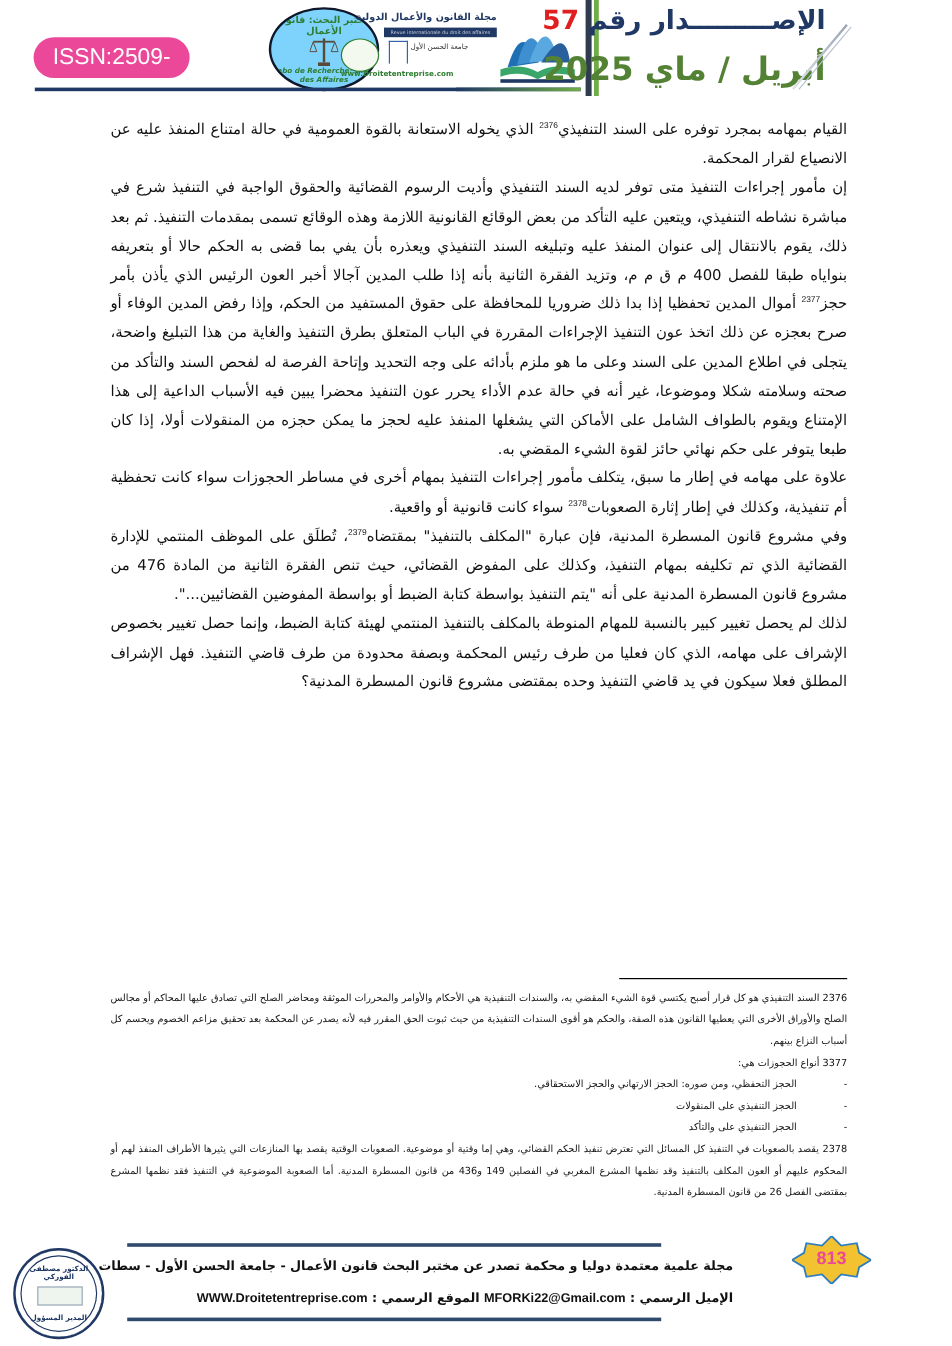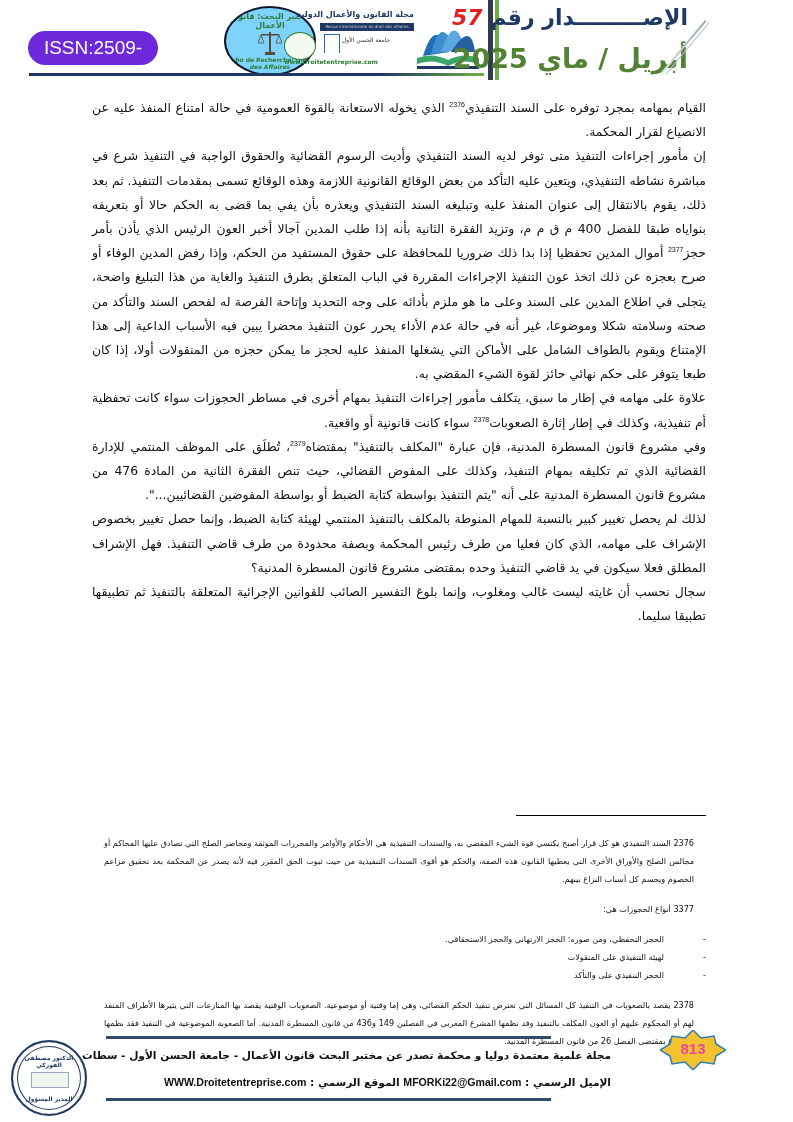--- a/index.html
+++ b/index.html
@@ -1,51 +1,51 @@
 <!DOCTYPE html>
 <html><head>
 <meta charset="utf-8">
 <style>
   html, body { margin:0; padding:0; background:#ffffff; }
   body { width:793px; height:1122px; position:relative; overflow:hidden; font-family:"DejaVu Sans", sans-serif; color:#111; }
 
   
-  .issn { position:absolute; left:28px; top:31px; width:130px; height:34px; background:#6d28d9; border-radius:17px; color:#fff; font-family:"Liberation Sans", sans-serif; font-size:19px; line-height:34px; text-align:center; }
+  .issn { position:absolute; left:28px; top:31px; width:130px; height:34px; background:#ec4899; border-radius:17px; color:#fff; font-family:"Liberation Sans", sans-serif; font-size:19px; line-height:34px; text-align:center; }
   .lab-logo { position:absolute; left:176px; top:6px; width:88px; height:66px; border-radius:50%; border:2px solid #0f172a; background:#7dd3fc; overflow:hidden;margin-left:48px; }
   .lab-logo .ring-text { position:absolute; left:0; right:0; top:4px; text-align:center; color:#2e7d32; font-size:8px; font-weight:bold; }
   .lab-logo .ring-text2 { position:absolute; left:0; right:0; bottom:4px; text-align:center; color:#2e7d32; font-size:6px; font-weight:bold; font-style:italic; }
   .lab-logo .scale { position:absolute; left:32px; top:20px; width:24px; height:30px; }
   .journal-banner { position:absolute; left:282px; top:10px; width:132px; height:58px; }
   .jb-title { position:absolute; right:0; top:0; font-size:8px; color:#1f3864; font-weight:bold; white-space:nowrap; }
   .jb-sub { position:absolute; right:0; top:13px; width:94px; height:8px; background:#1f3864; color:#ccd; font-size:4px; line-height:8px; text-align:center; overflow:hidden; white-space:nowrap; }
   .jb-seal { position:absolute; left:2px; top:22px; width:30px; height:26px; border-radius:50%; border:1px solid #2e7d32; background:#f3f9ee; }
   .jb-uni { position:absolute; left:60px; top:26px; font-size:6px; color:#333; white-space:nowrap; }
   .jb-tower { position:absolute; left:42px; top:24px; width:14px; height:18px; border:1px solid #3366aa; border-bottom:none; }
   .jb-url { position:absolute; left:2px; top:48px; font-size:6px; color:#2e7d32; font-weight:bold; white-space:nowrap; }
   .book-logo { position:absolute; left:415px; top:6px; width:66px; height:66px; }
   .vbar1 { position:absolute; left:488px; top:0; width:5px; height:80px; background:#2f3c4f; }
   .vbar2 { position:absolute; left:495px; top:0; width:4px; height:80px; background:#70ad47; }
   .hdr-rule { position:absolute; left:29px; top:73px; width:455px; height:3px; background:#1f3864; }
   .hdr-rule-green { position:absolute; left:380px; top:73px; width:104px; height:3px; background:linear-gradient(90deg,#1f3864,#70ad47); }
   .issue-line { position:absolute; right:105px; top:5px; direction:rtl; font-family:"DejaVu Sans", sans-serif; font-weight:bold; font-size:22px; color:#1f3864; white-space:nowrap; }
-  .issue-line .num { color:#e02020;font-style:italic; }
+  .issue-line .num { color:#e02020; }
   .date-line { position:absolute; right:105px; top:43px; direction:rtl; font-family:"DejaVu Sans", sans-serif; font-weight:bold; font-size:27px; color:#548235; white-space:nowrap; }
   .diag { position:absolute; left:705px; top:20px; width:2px; height:70px; background:linear-gradient(180deg,#9aa5b5,#dfe4ea); transform:rotate(40deg); transform-origin:top left; }
   .diag2 { position:absolute; left:709px; top:22px; width:1px; height:68px; background:#b8c2cf; transform:rotate(40deg); transform-origin:top left; }
 
   
   .body { position:absolute; left:92px; top:96px; width:614px; direction:rtl; text-align:justify; font-family:"DejaVu Sans", sans-serif; font-size:12.4px; line-height:24.2px; color:#111; }
   .body p { margin:0; }
   .body p.last { text-align-last:right; }
   sup { font-size:7px; line-height:0; vertical-align:super; font-family:"Liberation Sans", sans-serif; }
 
   
   .fn-rule { position:absolute; left:516px; top:815px; width:190px; height:1px; background:#000; }
   .footnotes { position:absolute; left:92px; top:822px; width:614px; direction:rtl; text-align:justify; font-family:"DejaVu Sans", sans-serif; font-size:8.1px; line-height:18px; color:#111; }
-  .footnotes p { margin:12px; }
+  .footnotes p { margin:0; }
   .fn-list { list-style:none; margin:0; padding:0; }
   .fn-list li { position:relative; padding-right:42px; }
   .fn-list li .dash { position:absolute; right:0; top:0; }
 
   
   .page-star { position:absolute; left:660px; top:1030px; width:66px; height:40px; }
   .page-num { position:absolute; left:672px; top:1036px; width:42px; height:26px; text-align:center; line-height:26px; font-family:"Liberation Sans", sans-serif; font-weight:bold; font-size:15px; color:#ec4899; }
   .ftr-rule { position:absolute; left:106px; width:445px; height:3px; background:#2f4a6d; }
   .ftr-line1 { position:absolute; right:182px; top:1049px; direction:rtl; font-family:"DejaVu Sans", sans-serif; font-weight:bold; font-size:10.6px; color:#111; white-space:nowrap; }
   .ftr-line2 { position:absolute; right:182px; top:1076px; direction:rtl; font-family:"DejaVu Sans", sans-serif; font-weight:bold; font-size:10.6px; color:#111; white-space:nowrap; }
@@ -102,30 +102,29 @@
 <div class="date-line">أبريل / ماي 2025</div>
 <div class="diag"></div>
 <div class="diag2"></div>
 
 <div class="body">
   <p class="last"><span>القيام بمهامه بمجرد توفره على السند التنفيذي</span><sup>2376</sup><span> الذي يخوله الاستعانة بالقوة العمومية في حالة امتناع المنفذ عليه عن الانصياع لقرار المحكمة.</span></p>
   <p class="last"><span>إن مأمور إجراءات التنفيذ متى توفر لديه السند التنفيذي وأديت الرسوم القضائية والحقوق الواجبة في التنفيذ شرع في مباشرة نشاطه التنفيذي، ويتعين عليه التأكد من بعض الوقائع القانونية اللازمة وهذه الوقائع تسمى بمقدمات التنفيذ. ثم بعد ذلك، يقوم بالانتقال إلى عنوان المنفذ عليه وتبليغه السند التنفيذي ويعذره بأن يفي بما قضى به الحكم حالا أو بتعريفه بنواياه طبقا للفصل 400 م ق م م، وتزيد الفقرة الثانية بأنه إذا طلب المدين آجالا أخبر العون الرئيس الذي يأذن بأمر حجز</span><sup>2377</sup><span> أموال المدين تحفظيا إذا بدا ذلك ضروريا للمحافظة على حقوق المستفيد من الحكم، وإذا رفض المدين الوفاء أو صرح بعجزه عن ذلك اتخذ عون التنفيذ الإجراءات المقررة في الباب المتعلق بطرق التنفيذ والغاية من هذا التبليغ واضحة، يتجلى في اطلاع المدين على السند وعلى ما هو ملزم بأدائه على وجه التحديد وإتاحة الفرصة له لفحص السند والتأكد من صحته وسلامته شكلا وموضوعا، غير أنه في حالة عدم الأداء يحرر عون التنفيذ محضرا يبين فيه الأسباب الداعية إلى هذا الإمتناع ويقوم بالطواف الشامل على الأماكن التي يشغلها المنفذ عليه لحجز ما يمكن حجزه من المنقولات أولا، إذا كان طبعا يتوفر على حكم نهائي حائز لقوة الشيء المقضي به.</span></p>
   <p class="last"><span>علاوة على مهامه في إطار ما سبق، يتكلف مأمور إجراءات التنفيذ بمهام أخرى في مساطر الحجوزات سواء كانت تحفظية أم تنفيذية، وكذلك في إطار إثارة الصعوبات</span><sup>2378</sup><span> سواء كانت قانونية أو واقعية.</span></p>
   <p class="last"><span>وفي مشروع قانون المسطرة المدنية، فإن عبارة "المكلف بالتنفيذ" بمقتضاه</span><sup>2379</sup><span>، تُطلَق على الموظف المنتمي للإدارة القضائية الذي تم تكليفه بمهام التنفيذ، وكذلك على المفوض القضائي، حيث تنص الفقرة الثانية من المادة 476 من مشروع قانون المسطرة المدنية على أنه "يتم التنفيذ بواسطة كتابة الضبط أو بواسطة المفوضين القضائيين...".</span></p>
   <p class="last"><span>لذلك لم يحصل تغيير كبير بالنسبة للمهام المنوطة بالمكلف بالتنفيذ المنتمي لهيئة كتابة الضبط، وإنما حصل تغيير بخصوص الإشراف على مهامه، الذي كان فعليا من طرف رئيس المحكمة وبصفة محدودة من طرف قاضي التنفيذ. فهل الإشراف المطلق فعلا سيكون في يد قاضي التنفيذ وحده بمقتضى مشروع قانون المسطرة المدنية؟</span></p>
-  <p class="last"><span>سجال نحسب أن غايته ليست غالب ومغلوب، وإنما بلوغ التفسير الصائب للقوانين الإجرائية المتعلقة بالتنفيذ ثم تطبيقها تطبيقا سليما.</span></p>
 </div>
 
 <div class="fn-rule"></div>
 <div class="footnotes">
   <p>2376 السند التنفيذي هو كل قرار أصبح يكتسي قوة الشيء المقضي به، والسندات التنفيذية هي الأحكام والأوامر والمحررات الموثقة ومحاضر الصلح التي تصادق عليها المحاكم أو مجالس الصلح والأوراق الأخرى التي يعطيها القانون هذه الصفة، والحكم هو أقوى السندات التنفيذية من حيث ثبوت الحق المقرر فيه لأنه يصدر عن المحكمة بعد تحقيق مزاعم الخصوم ويحسم كل أسباب النزاع بينهم.</p>
   <p>3377 أنواع الحجوزات هي:</p>
   <ul class="fn-list">
     <li><span class="dash">-</span><span>الحجز التحفظي، ومن صوره: الحجز الارتهاني والحجز الاستحقاقي.</span></li>
-    <li><span class="dash">-</span><span>لهيئة التنفيذي على المنقولات</span></li>
+    <li><span class="dash">-</span><span>الحجز التنفيذي على المنقولات</span></li>
     <li><span class="dash">-</span><span>الحجز التنفيذي على والتأكد</span></li>
   </ul>
   <p>2378 يقصد بالصعوبات في التنفيذ كل المسائل التي تعترض تنفيذ الحكم القضائي، وهي إما وقتية أو موضوعية. الصعوبات الوقتية يقصد بها المنازعات التي يثيرها الأطراف المنفذ لهم أو المحكوم عليهم أو العون المكلف بالتنفيذ وقد نظمها المشرع المغربي في الفصلين 149 و436 من قانون المسطرة المدنية. أما الصعوبة الموضوعية في التنفيذ فقد نظمها المشرع بمقتضى الفصل 26 من قانون المسطرة المدنية.</p>
 </div>
 
 <svg class="page-star" viewBox="0 0 66 40">
   <polygon points="33,0 41,8 54,6 56,14 66,20 56,26 54,34 41,32 33,40 25,32 12,34 10,26 0,20 10,14 12,6 25,8" fill="#f2c230" stroke="#2e7dbd" stroke-width="1.5"></polygon>
 </svg>
 <div class="page-num">813</div>
 

